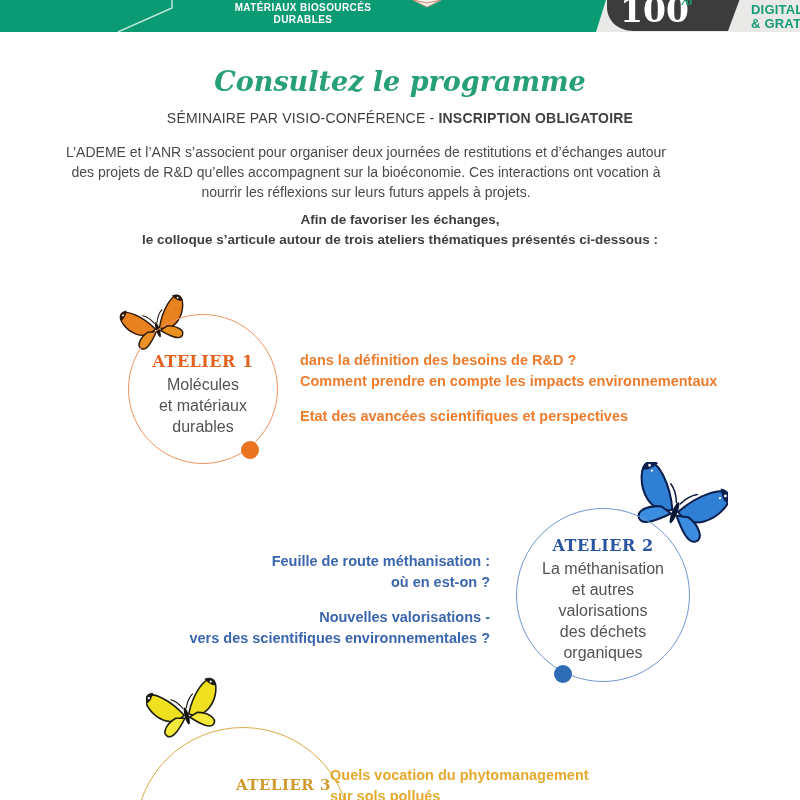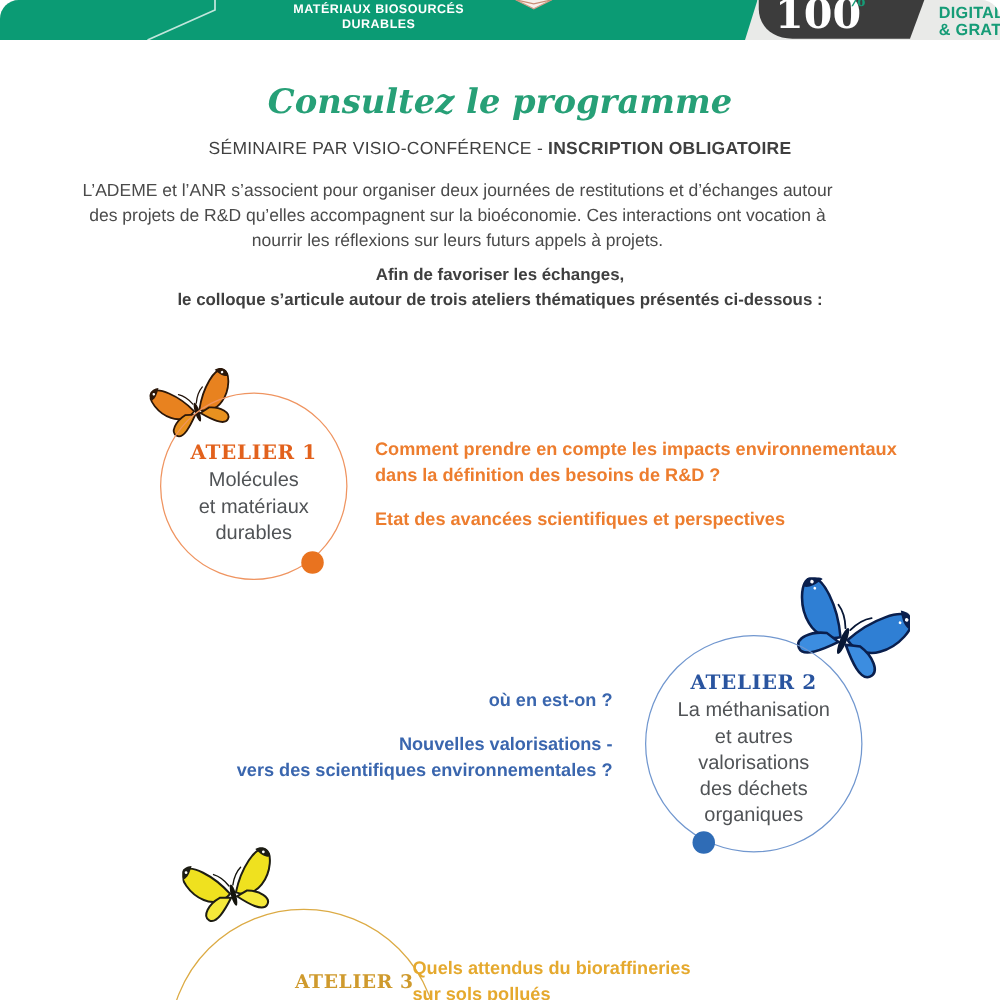--- a/index.html
+++ b/index.html
@@ -1,20 +1,19 @@
 <!DOCTYPE html>
 <html style="--header-green: #0b9b74; --header-strip-gray: #e9eae8; --badge-dark: #3c3c3c; --accent-green: #169c77; --title-green: #27a077; --text-dark: #3f3f3f; --text-body: #4a4a4a; --topic-gray: #505356; --a1-orange: #e9731f; --a1-heading: #e2611c; --a1-text: #ed7d2e; --a1-circle: #ef9460; --a2-blue-heading: #29549f; --a2-text: #3a66ae; --a2-circle: #7197cf; --a2-dot: #2f6cb6; --a3-gold-heading: #cf9a2d; --a3-text: #e5a92e; --a3-circle: #dcab45;"><head>
 <meta charset="utf-8">
 <style>
   html,body{margin:0;padding:0;background:#ffffff;}
   #page{
     position:relative;width:800px;height:800px;margin:0 auto;
     background:#ffffff;overflow:hidden;
     font-family:"Liberation Sans", sans-serif;
-    border-radius:15px;
     -webkit-font-smoothing:antialiased;
   }
   
   .header-strip{position:absolute;left:0;top:0;width:800px;height:32px;background:var(--header-strip-gray,#e9eae8);}
   .header-band{
     position:absolute;left:0;top:0;width:800px;height:32px;
     background:var(--header-green,#0b9b74);
     clip-path:polygon(0 0,606px 0,596px 32px,0 32px);
   }
   .hex-line{position:absolute;left:0;top:0;}
@@ -135,22 +134,22 @@
     </g>
   </svg>
   <div class="circle c1">
     <div class="at-label">ATELIER 1</div>
     <div class="topic">Molécules</div>
     <div class="topic">et matériaux</div>
     <div class="topic">durables</div>
   </div>
   <div class="dot dot1"></div>
   <div class="questions q1">
+    <div>dans la définition des besoins de R&amp;D ?</div>
     <div>Comment prendre en compte les impacts environnementaux</div>
-    <div>dans la définition des besoins de R&amp;D ?</div>
     <div class="q-gap">Etat des avancées scientifiques et perspectives</div>
   </div>
 
   <svg class="butterfly" style="left:624px;top:462px" width="104" height="94" viewBox="0 0 100 92">
     <g transform="rotate(22 50 46)">
       <path d="M47,48 C36,26 16,8 8,14 C1,19 8,38 20,47 C29,54 40,53 47,48 Z" fill="#2f7fd4" stroke="#0a1f4d" stroke-width="2"></path>
       <path d="M53,48 C64,26 84,8 92,14 C99,19 92,38 80,47 C71,54 60,53 53,48 Z" fill="#2f7fd4" stroke="#0a1f4d" stroke-width="2"></path>
       <path d="M47,52 C38,62 26,74 20,68 C14,62 24,52 36,49 Z" fill="#3c8de0" stroke="#0a1f4d" stroke-width="2"></path>
       <path d="M53,52 C62,62 74,74 80,68 C86,62 76,52 64,49 Z" fill="#3c8de0" stroke="#0a1f4d" stroke-width="2"></path>
       <path d="M6,22 C2,15 9,9 17,11 C13,18 10,21 6,22 Z" fill="#0a1f4d"></path>
@@ -166,20 +165,21 @@
   <div class="circle c2">
     <div class="at-label">ATELIER 2</div>
     <div class="topic">La méthanisation</div>
     <div class="topic">et autres</div>
     <div class="topic">valorisations</div>
     <div class="topic">des déchets</div>
     <div class="topic">organiques</div>
   </div>
   <div class="dot dot2"></div>
   <div class="questions q2">
+    <div>Feuille de route méthanisation :</div>
     <div>où en est-on ?</div>
     <div class="q-gap">Nouvelles valorisations -</div>
     <div>vers des scientifiques environnementales ?</div>
   </div>
 
   <svg class="butterfly" style="left:146px;top:676px" width="80" height="74" viewBox="0 0 100 92">
     <g transform="rotate(-15 50 46)">
       <path d="M47,48 C36,26 16,8 8,14 C1,19 8,38 20,47 C29,54 40,53 47,48 Z" fill="#efe11f" stroke="#1d1d14" stroke-width="2"></path>
       <path d="M53,48 C64,26 84,8 92,14 C99,19 92,38 80,47 C71,54 60,53 53,48 Z" fill="#efe11f" stroke="#1d1d14" stroke-width="2"></path>
       <path d="M47,52 C38,62 26,74 20,68 C14,62 24,52 36,49 Z" fill="#f5e93a" stroke="#1d1d14" stroke-width="2"></path>
@@ -188,17 +188,17 @@
       <path d="M94,22 C98,15 91,9 83,11 C87,18 90,21 94,22 Z" fill="#1d1d14"></path>
       <circle cx="10" cy="16" r="1.4" fill="#fff"></circle>
         <circle cx="90" cy="16" r="1.4" fill="#fff"></circle>
       <ellipse cx="50" cy="50" rx="2.6" ry="11" fill="#14140d"></ellipse>
       <path class="ant" d="M48,40 C45,33 41,28 36,25 M52,40 C55,33 59,28 64,25" stroke="#14140d"></path>
     </g>
   </svg>
   <div class="circle c3"></div>
   <div class="label3">ATELIER 3</div>
   <div class="questions q3">
-    <div>Quels attendus du bioraffineries</div>
+    <div>Quels vocation du phytomanagement</div>
     <div>sur sols pollués</div>
   </div>
 
 </div>
 
 </body></html>

